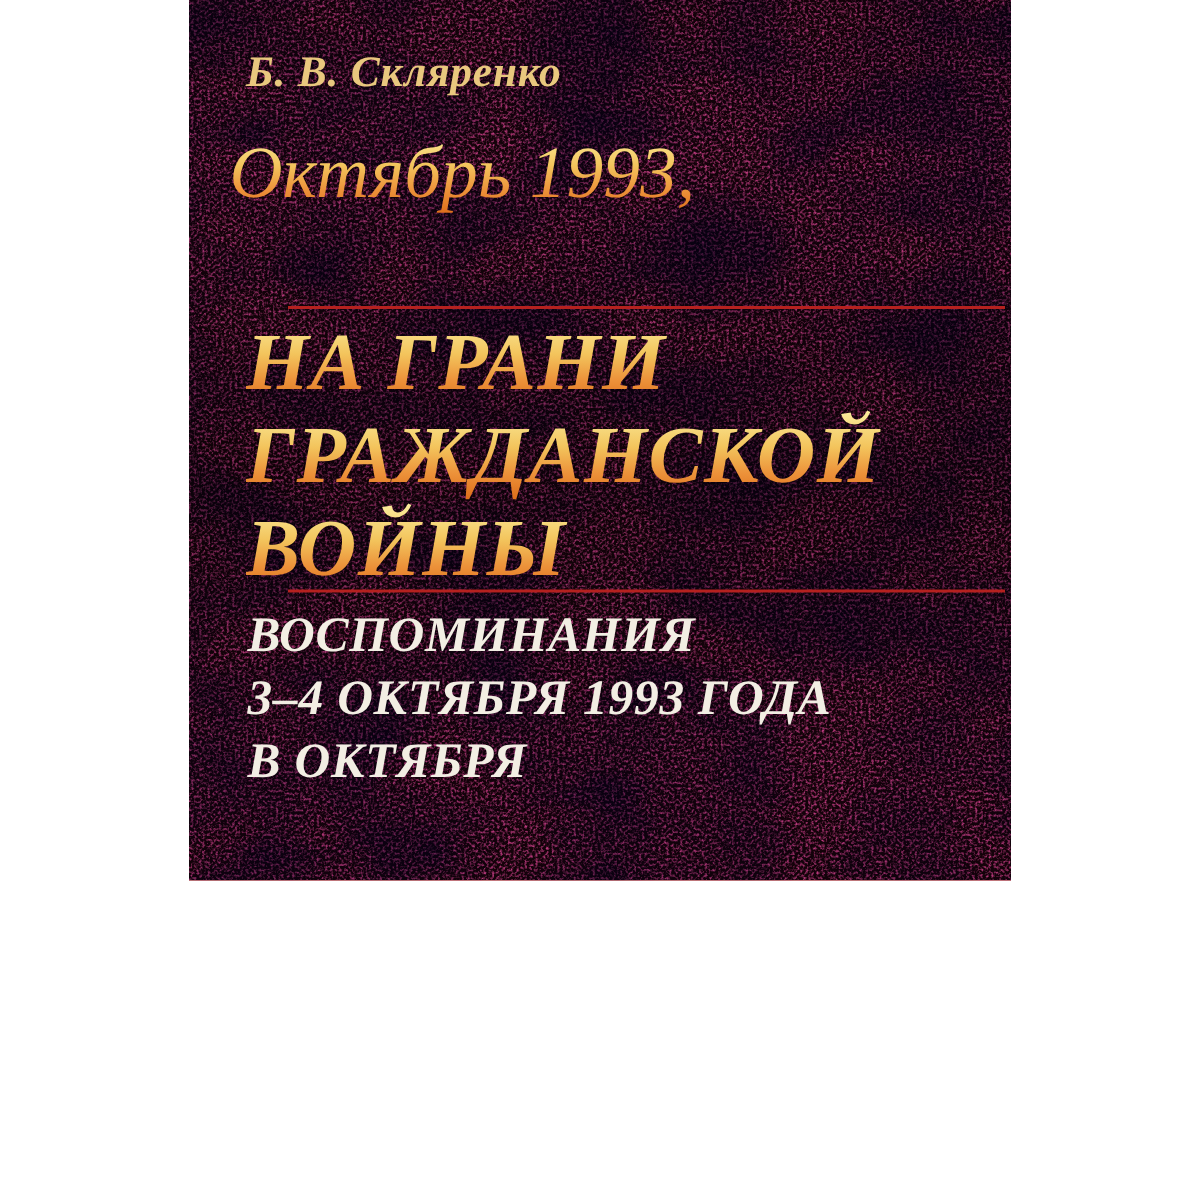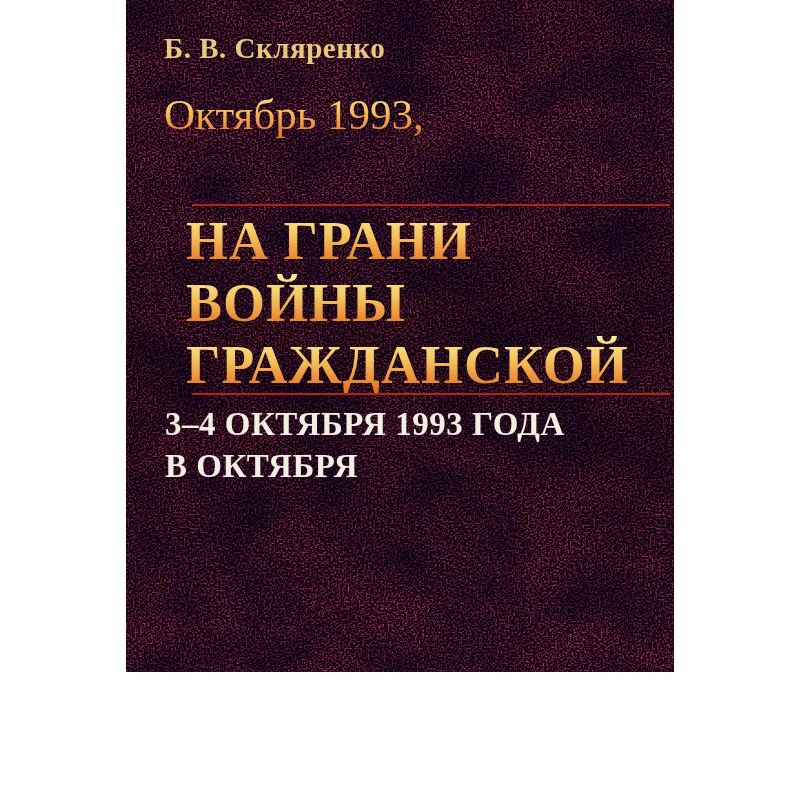--- a/index.html
+++ b/index.html
@@ -4,37 +4,37 @@
 <style>
   html,body{margin:0;padding:0;}
   body{
     width:800px;height:800px;
     background:#ffffff;
     font-family:"Liberation Serif","DejaVu Serif",serif;
     overflow:hidden;
   }
   .stage{position:relative;width:800px;height:800px;background:#ffffff;}
   .cover{
-    position:absolute;left:126px;top:0;width:548px;height:672px;
-    background:#b91c1c;overflow:hidden;
+    position:absolute;left:126px;top:0;width:548px;height:587px;
+    background:#b91c1c;overflow:hidden;font-style:italic;
   }
   .texture{position:absolute;left:0;top:0;width:100%;height:100%;display:block;}
   .shade{
     position:absolute;left:0;top:0;width:100%;height:100%;
     background:linear-gradient(180deg,rgba(0,0,0,0.10) 0%,rgba(0,0,0,0) 18%,rgba(0,0,0,0.22) 55%,rgba(0,0,0,0) 90%);
     pointer-events:none;
   }
   .txt{position:absolute;white-space:nowrap;}
   .author{
     left:38px;top:30px;
     font-size:29px;font-weight:700;line-height:36px;
     color:#e9c87e;letter-spacing:0.5px;
   }
-  .title{left:38px;top:86px;font-size:43px;font-weight:400;line-height:58px;}
-  .main-title{left:38px;top:210px;font-size:54px;font-weight:700;line-height:62px;letter-spacing:1px;margin-left:22px;}
+  .title{left:27px;top:86px;font-size:49px;font-weight:400;line-height:58px;}
+  .main-title{left:38px;top:210px;font-size:54px;font-weight:700;line-height:62px;letter-spacing:1px;}
   .gold-grad{color:#eeb14a;}
   @supports ((-webkit-background-clip:text) or (background-clip:text)){
     .gold-grad{
       background-image:linear-gradient(180deg,#faeb9b 4%,#f3c45c 42%,#ec923a 70%,#df701c 96%);
       -webkit-background-clip:text;background-clip:text;
       color:transparent;
     }
   }
   .subtitle{
     left:39px;top:403px;
@@ -86,27 +86,28 @@
     <div class="txt author">Б. В. Скляренко</div>
 
     <div class="txt title">
       <div class="gold-grad">Октябрь 1993,</div>
     </div>
 
     <div class="rule rule-1"></div>
 
     <div class="txt main-title">
       <div class="gold-grad">НА ГРАНИ</div>
+      <div class="gold-grad">ГРАЖДАНСКОЙ</div>
       <div class="gold-grad">ВОЙНЫ</div>
-      <div class="gold-grad">ГРАЖДАНСКОЙ</div>
     </div>
 
     <div class="rule rule-2"></div>
 
     <div class="txt subtitle">
+      <div>ВОСПОМИНАНИЯ</div>
       <div>3–4 ОКТЯБРЯ 1993 ГОДА</div>
       <div>В ОКТЯБРЯ</div>
     </div>
 
     <div class="logo">
       <svg class="logo-box" xmlns="http://www.w3.org/2000/svg" viewBox="0 0 40 76" aria-hidden="true">
         <defs>
           <linearGradient id="lg" x1="0" y1="0" x2="0" y2="1">
             <stop offset="0" stop-color="#f2d070"></stop>
             <stop offset="0.5" stop-color="#e3a93e"></stop>

